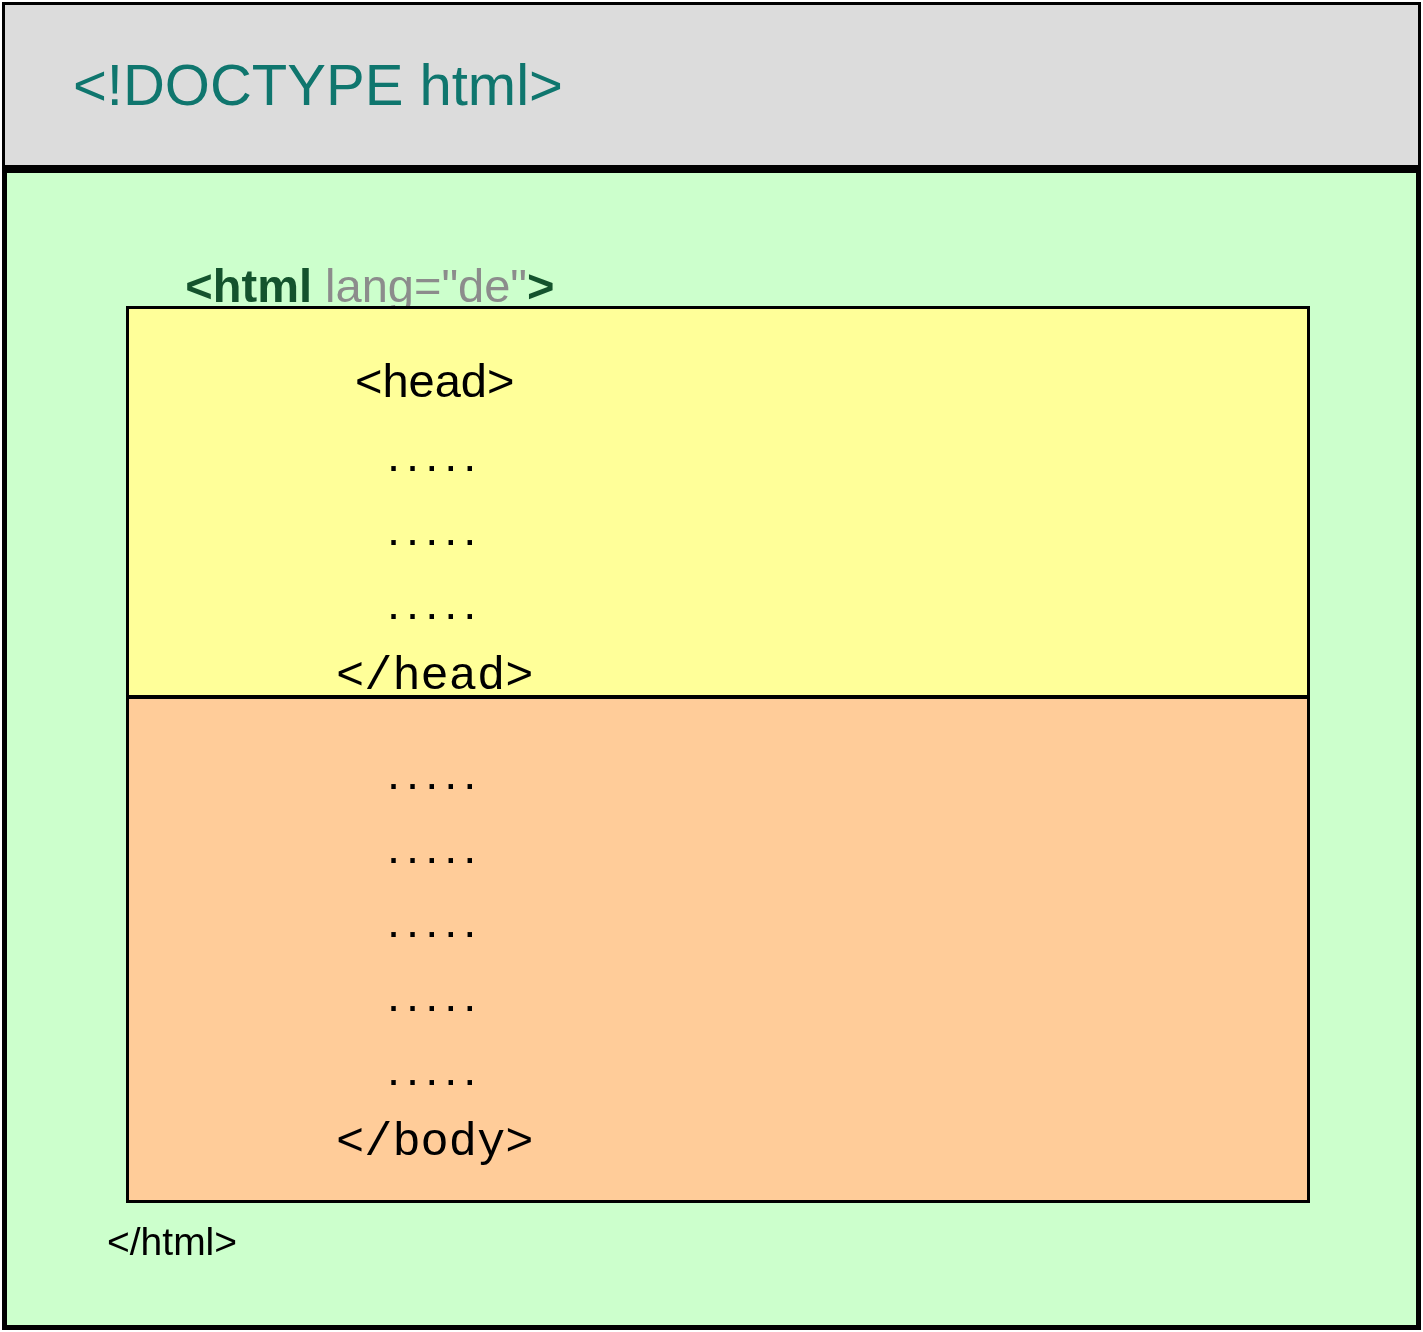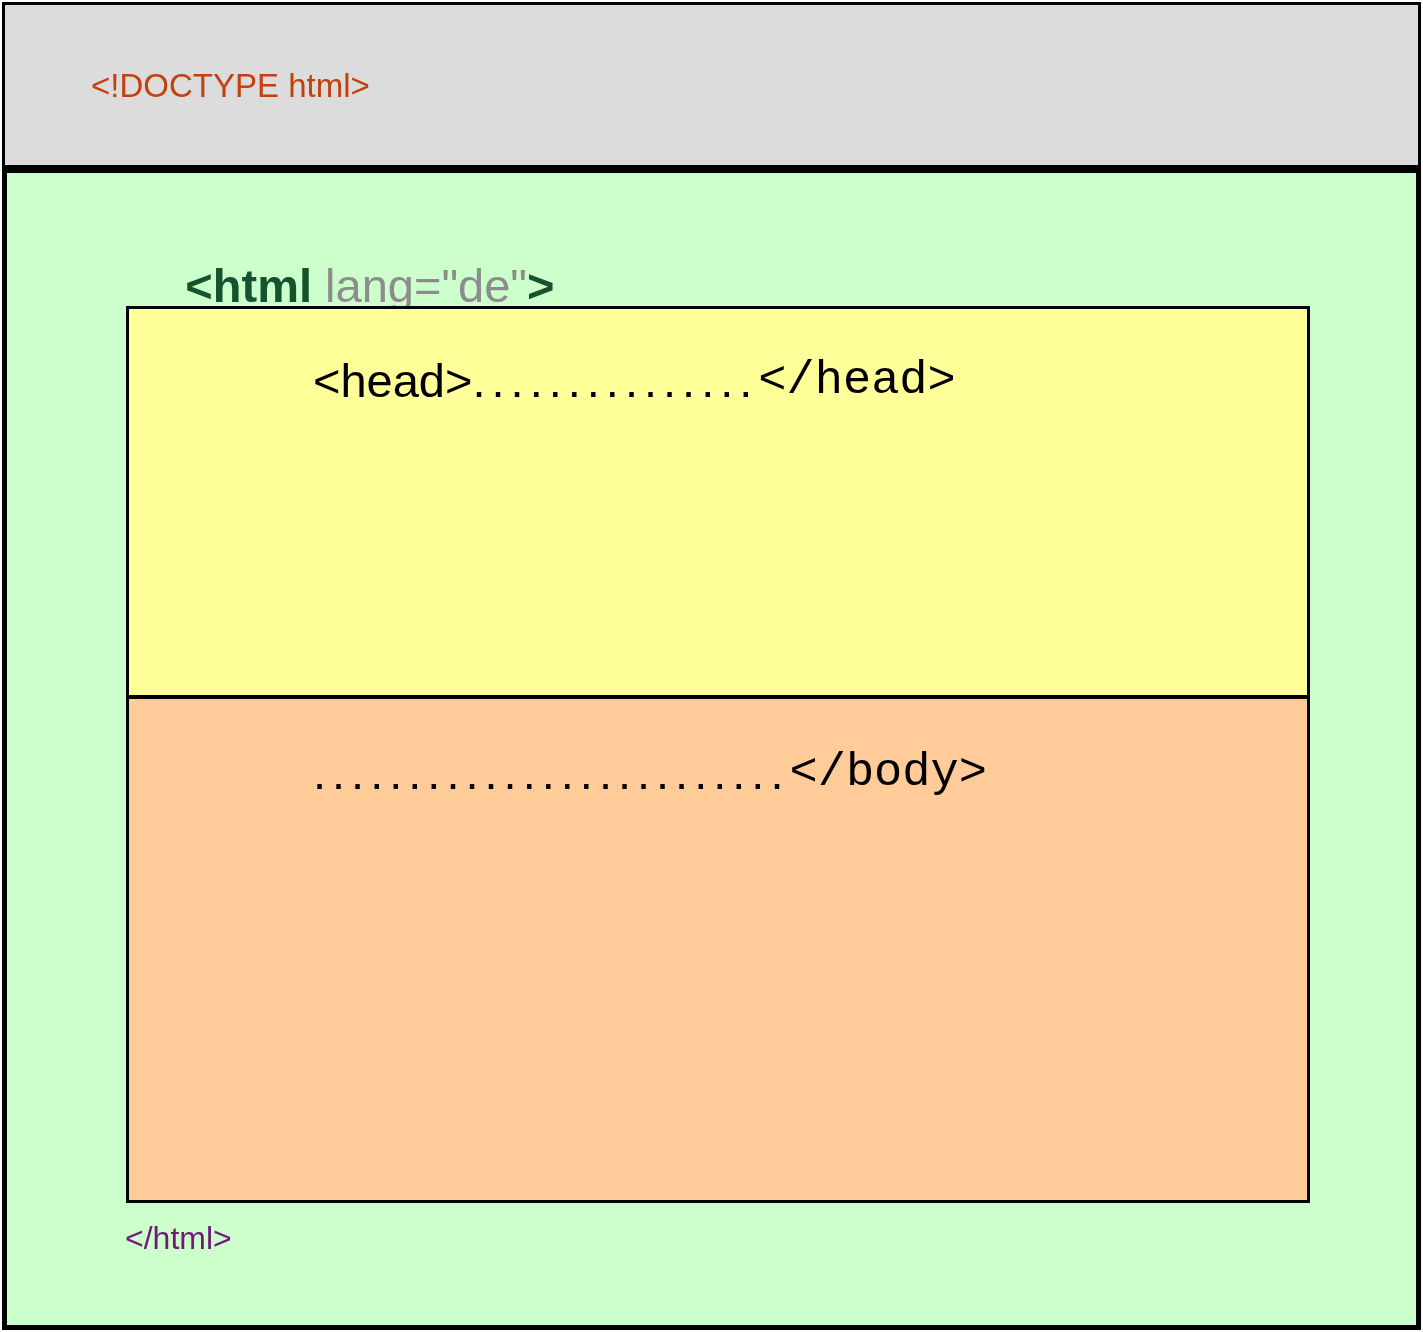--- a/index.html
+++ b/index.html
@@ -28,23 +28,23 @@
     top: 2px;
     width: 1419px;
     height: 166px;
     box-sizing: border-box;
     background: #dcdcdc;
     border: 3px solid #000000;
     display: flex;
     align-items: center;
   }
   .doctype-text {
-    margin-left: 86px;
-    font-size: 33px;
-    color: #c2410c;
+    margin-left: 68px;
+    font-size: 58px;
+    color: #0f766e;
     white-space: pre;
     line-height: 1;
   }
 
   
   .html-box {
     position: absolute;
     left: 2px;
     top: 168px;
     width: 1419px;
@@ -68,25 +68,24 @@
   }
   .ang {
     color: #14532d;
     font-weight: bold;
   }
 
   .html-close {
     position: absolute;
     left: 100px;
     top: 1049px;
-    font-size: 32px;
-    color: #701a75;
+    font-size: 39px;
+    color: #000000;
     white-space: pre;
     line-height: 1;
-    margin-left: 18px;
   }
 
   
   .head-box {
     position: absolute;
     left: 119px;
     top: 133px;
     width: 1184px;
     height: 392px;
     box-sizing: border-box;
@@ -101,24 +100,25 @@
     top: 523px;
     width: 1184px;
     height: 507px;
     box-sizing: border-box;
     background: #ffcc99;
     border: 3px solid #000000;
   }
 
   .code-lines {
     position: absolute;
-    left: 184px;
+    left: 207px;
     top: 0;
     display: flex;
-    flex-direction: row;
+    flex-direction: column;
+    align-items: center;
   }
   .head-box .code-lines { top: 48px; }
   .body-box .code-lines { top: 50px; }
 
   .code-line {
     font-size: 47px;
     color: #000000;
     white-space: pre;
     line-height: 1;
     height: 47px;

